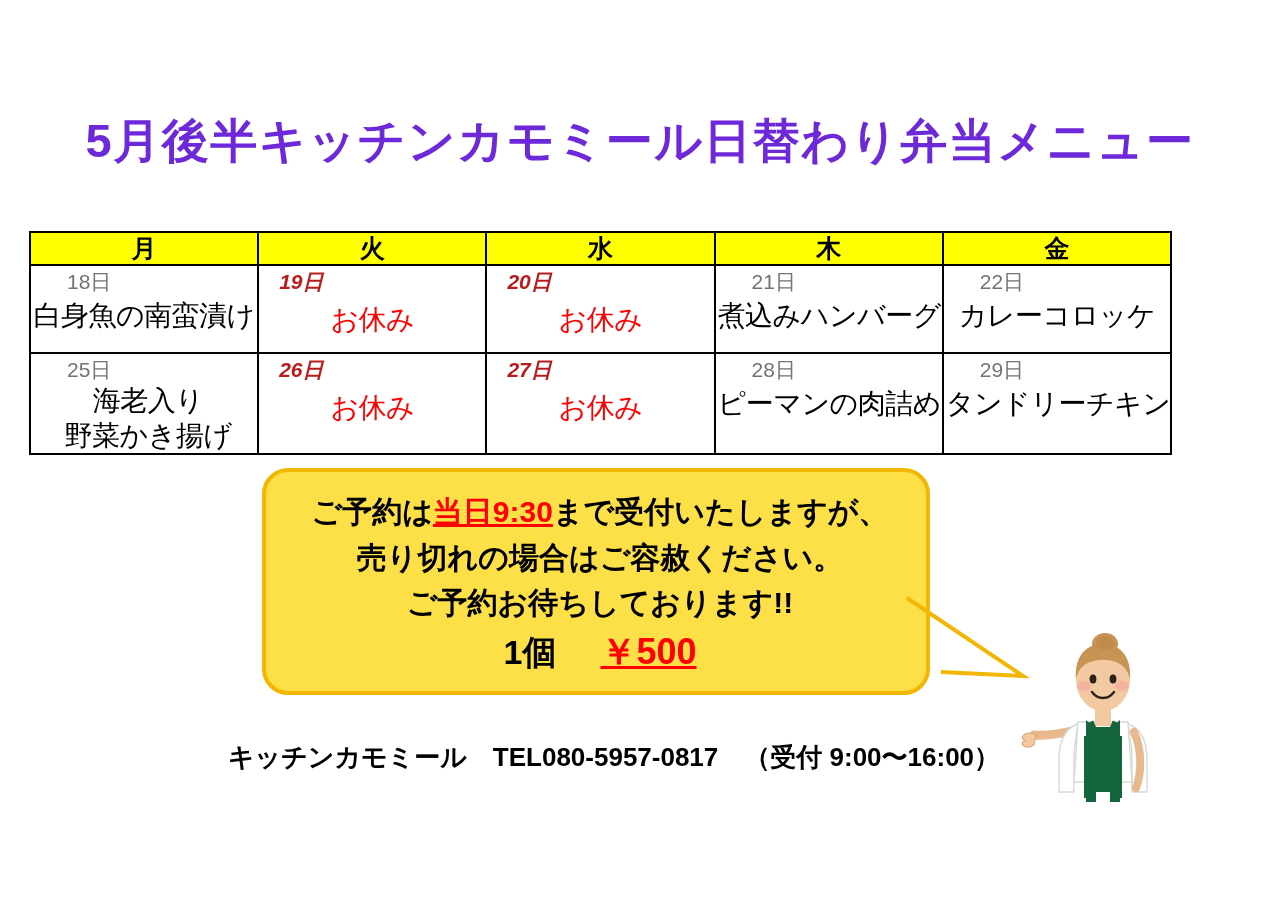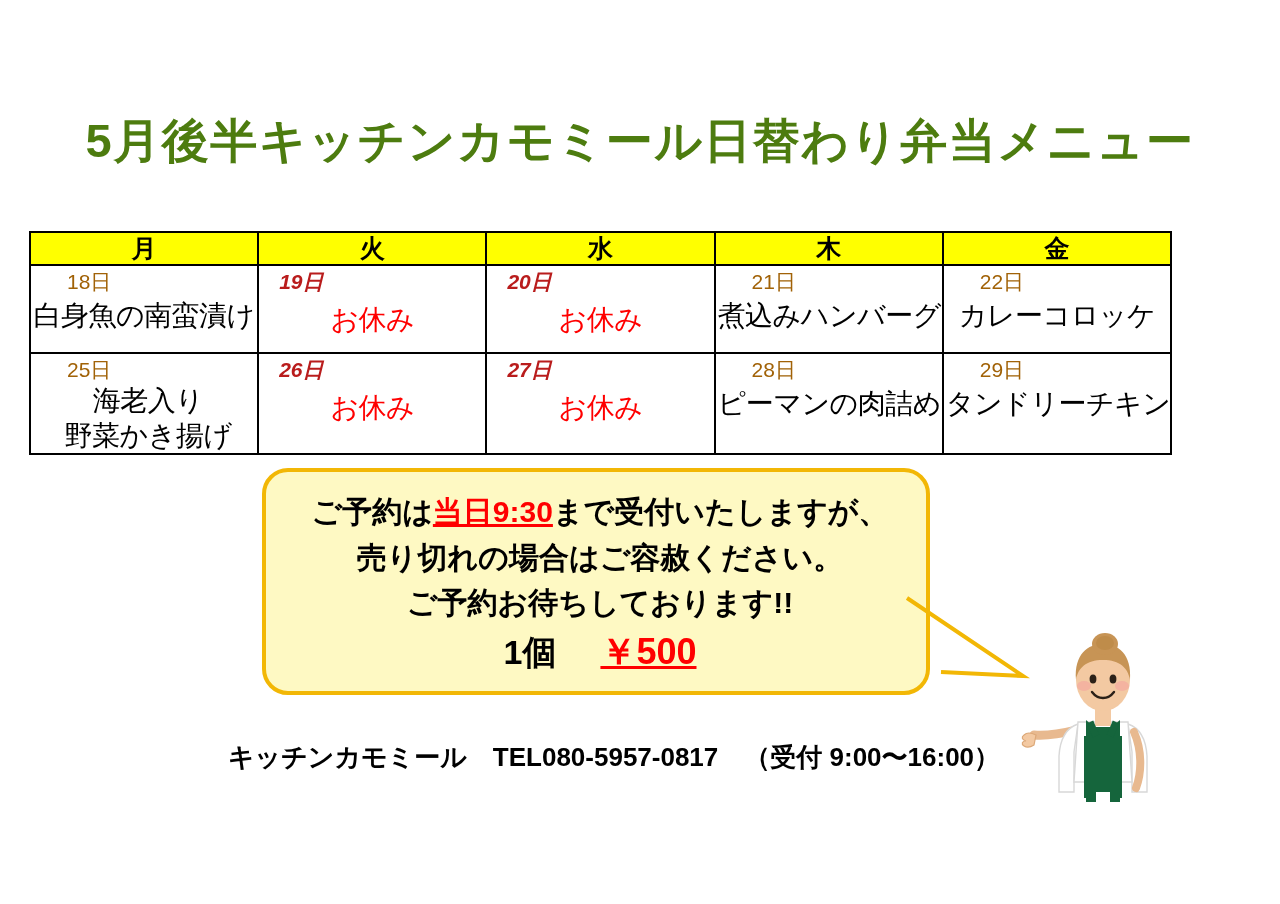--- a/index.html
+++ b/index.html
@@ -17,21 +17,21 @@
     -webkit-font-smoothing: none;
   }
 
   
   .page-title {
     position: absolute;
     left: 0;
     top: 116px;
     width: 1280px;
     text-align: center;
-    color: #4d7c0f;
+    color: #6d28d9;
     font-size: 47px;
     font-weight: bold;
     letter-spacing: 1.5px;
     line-height: 1.05;
     white-space: nowrap;
   }
 
   
   .menu-table {
     position: absolute;
@@ -59,21 +59,21 @@
   .menu-cell {
     height: 86px;
     position: relative;
   }
   .menu-cell.tall { height: 92px; }
 
   .cell-date {
     display: block;
     font-size: 21px;
     font-weight: normal;
-    color: #a16207;
+    color: #737373;
     text-align: left;
     padding: 4px 0 0 36px;
     line-height: 1.1;
     letter-spacing: 0px;
   }
   .cell-date.closed-date {
     color: #b91c1c;
     font-weight: bold;
     padding-left: 20px;
     font-style: italic;
@@ -103,21 +103,21 @@
 
   
   .bubble {
     position: absolute;
     left: 262px;
     top: 468px;
     width: 668px;
     height: 227px;
     border: 4px solid #F2B705;
     border-radius: 26px;
-    background: #fef9c3;
+    background: #fde047;
     box-sizing: border-box;
   }
   .bubble-tail {
     position: absolute;
     left: 905px;
     top: 590px;
     width: 130px;
     height: 110px;
     pointer-events: none;
   }

